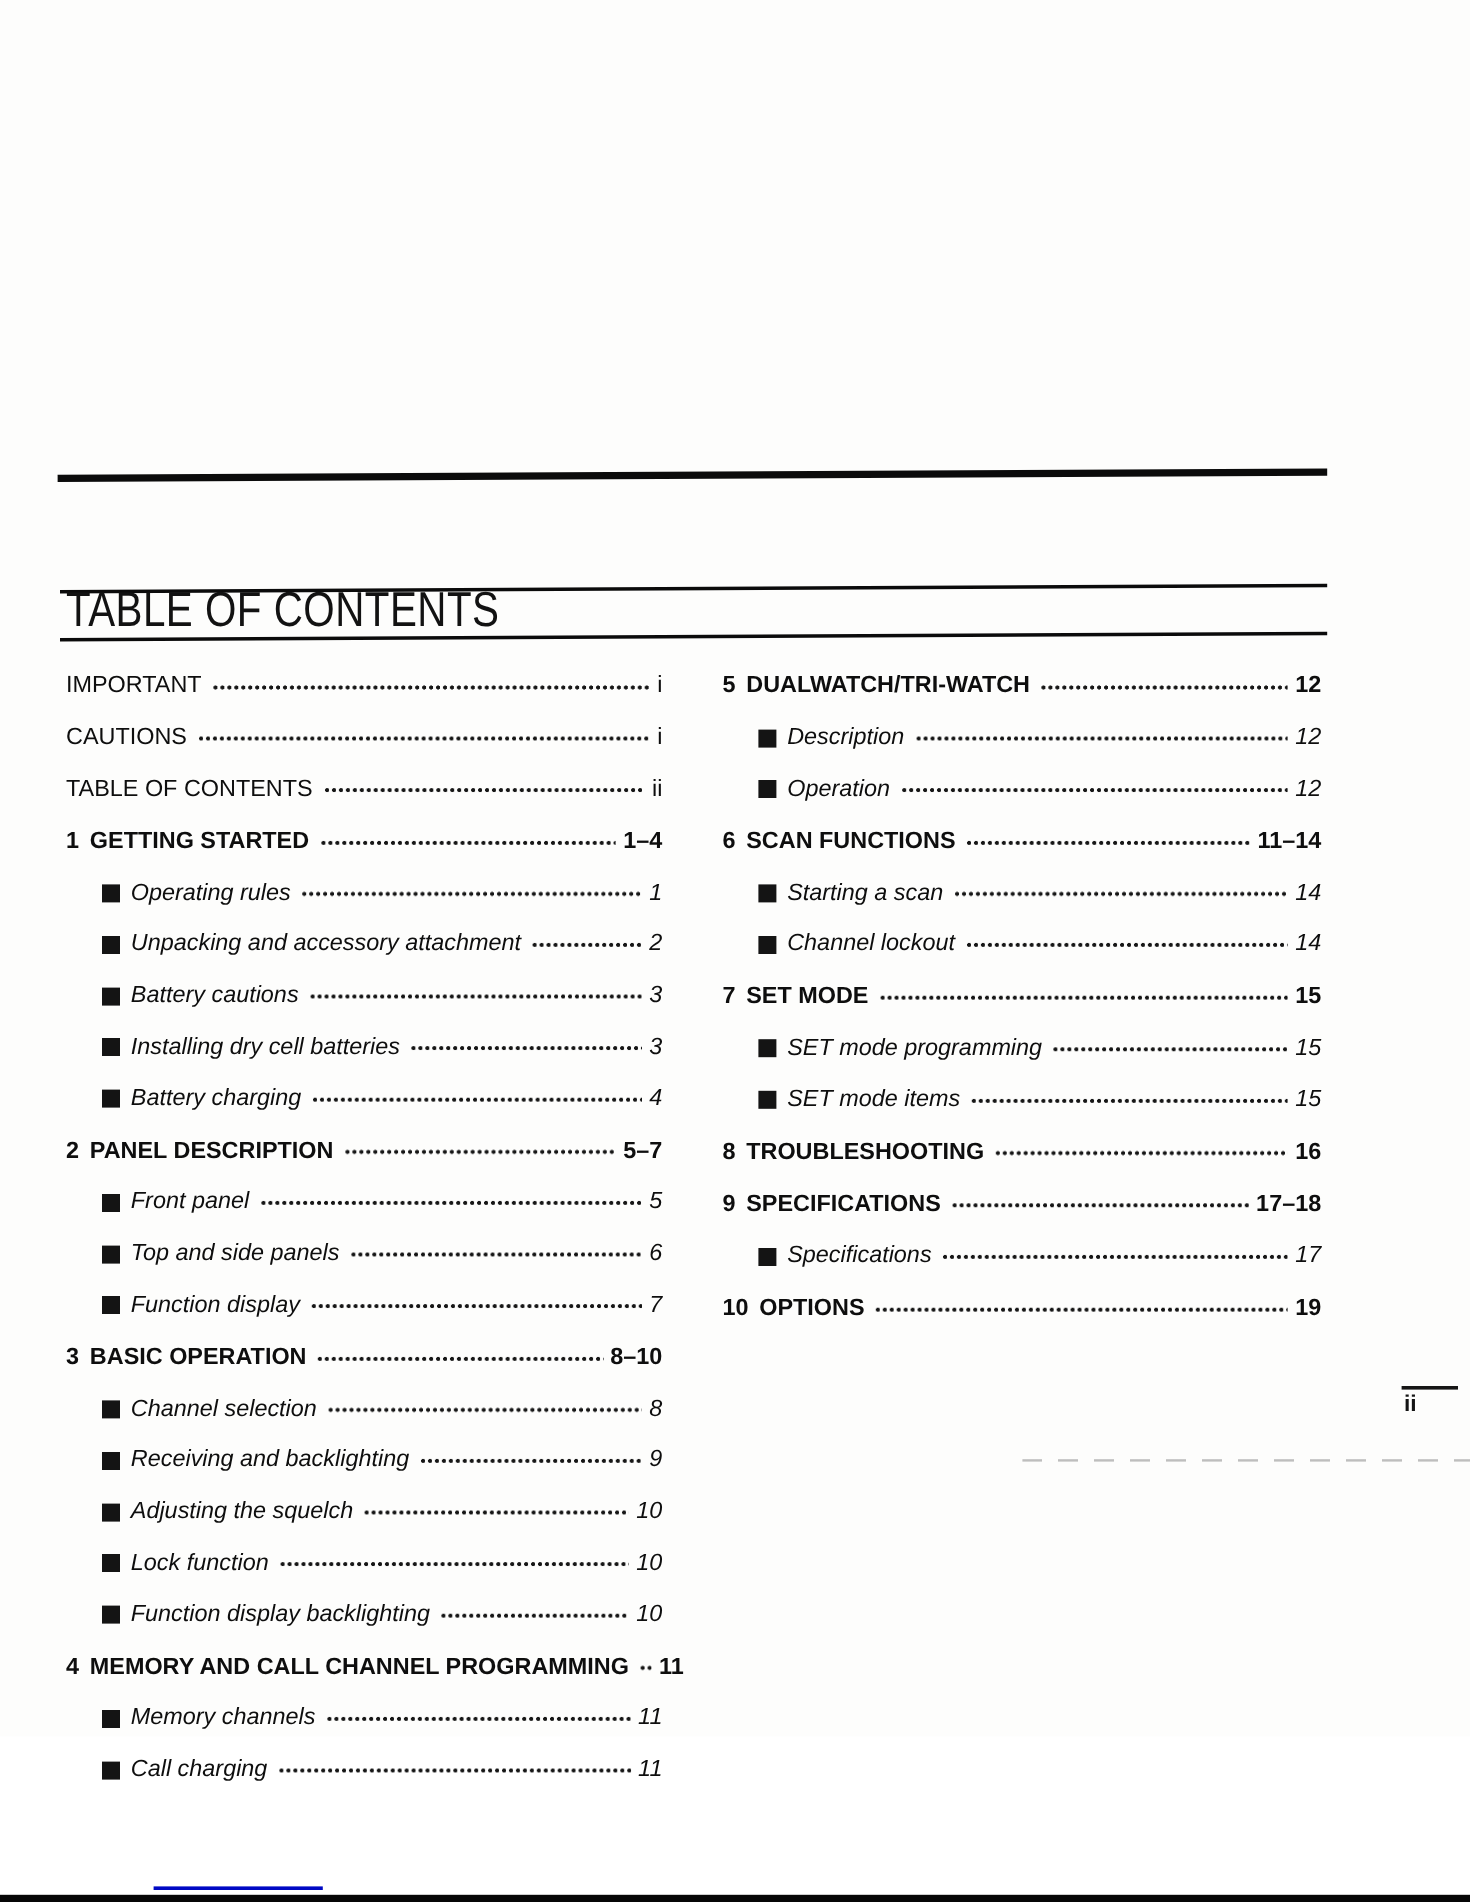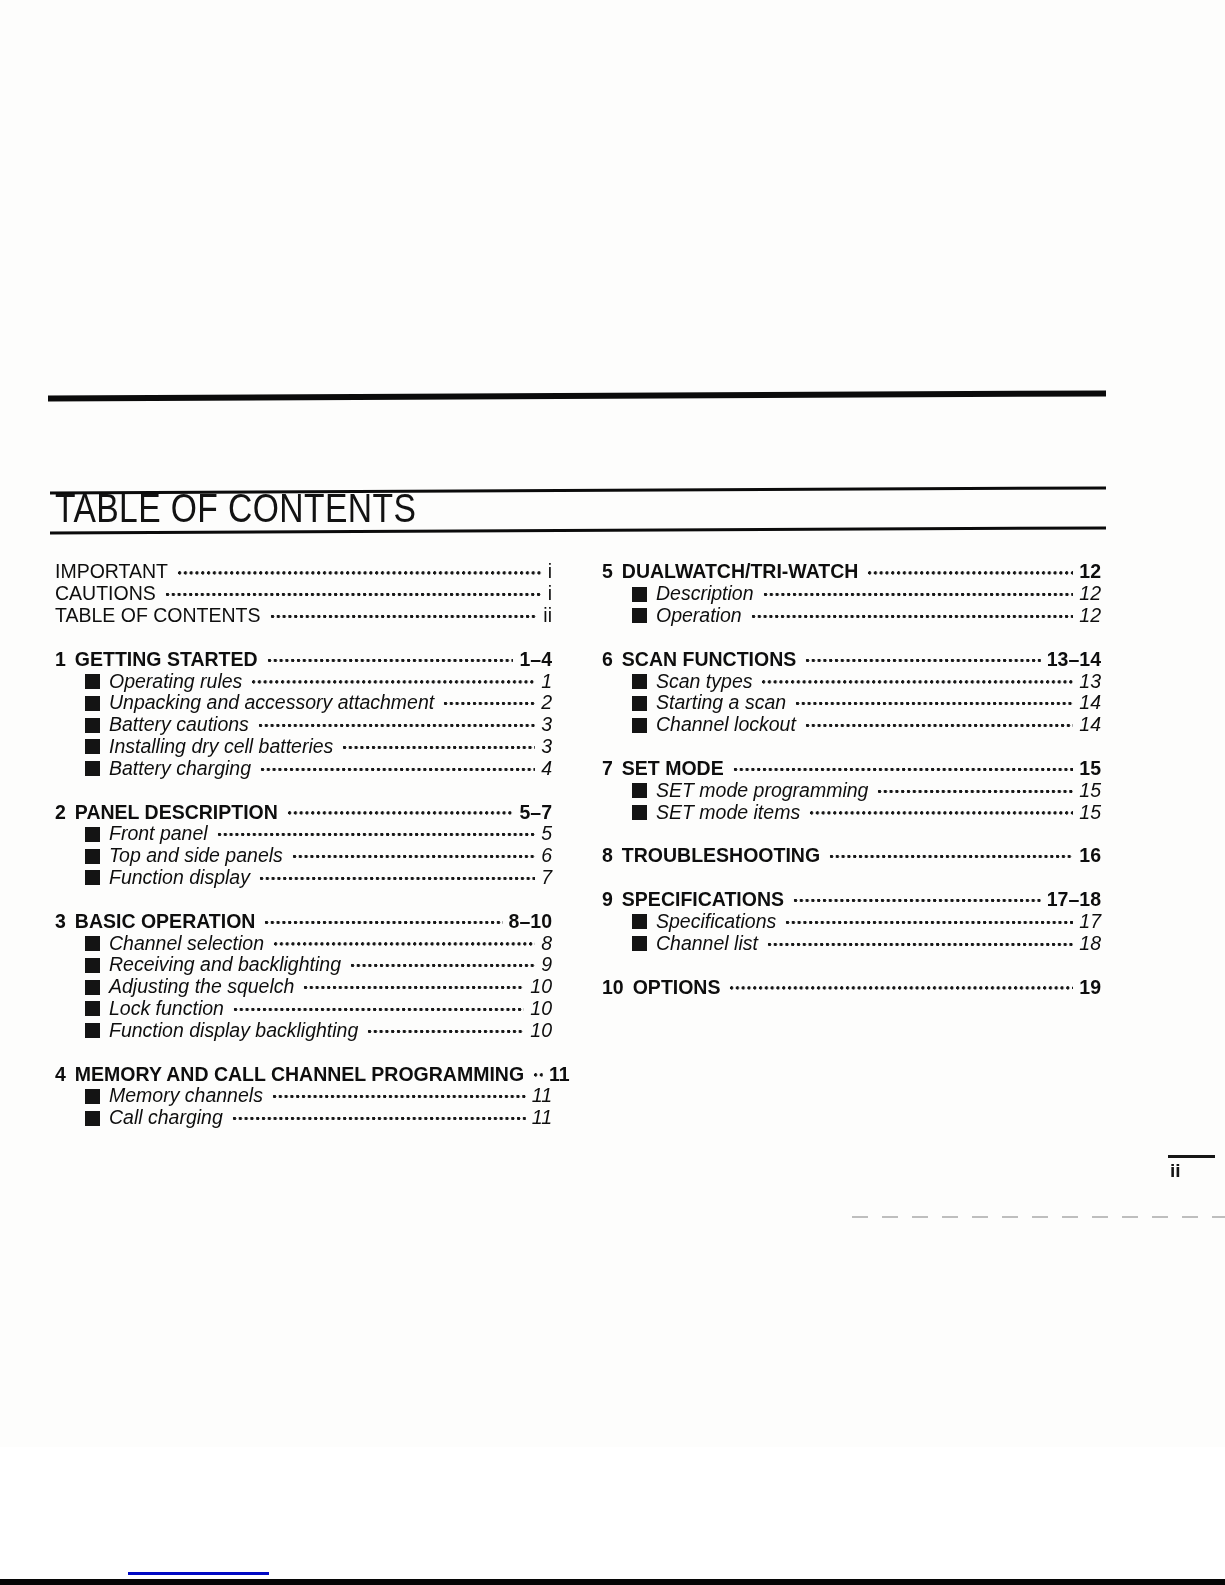--- a/index.html
+++ b/index.html
@@ -34,21 +34,21 @@
   }
 
   
   .col{ position:absolute; top:557px; }
   #col-left{ left:55px;  width:497px; }
   #col-right{ left:602px; width:499px; }
 
   .row{
     display:flex; align-items:center;
     height:21.8px; font-size:19.5px;
-    color:#0e0e0e; white-space:nowrap;
+    color:#0e0e0e; white-space:nowrap;margin-top:21px;
   }
   .row.section{ font-weight:bold; margin-top:22px; }
   .col > .row:first-child{ margin-top:4px; }
   .row.sub{ padding-left:30px;font-style:italic; }
 
   .num{ margin-right:9px; flex:0 0 auto; }
   .bullet{
     width:15px; height:15px; background:#141414;
     margin-right:9px; margin-top:1px; flex:0 0 auto;
   }
@@ -243,27 +243,21 @@
       <div class="row sub">
         <span class="bullet"></span>
         <span class="label">Operation</span>
         <span class="leader"></span>
         <span class="page-ref">12</span>
       </div>
       <div class="row section">
         <span class="num">6</span>
         <span class="label">SCAN FUNCTIONS</span>
         <span class="leader"></span>
-        <span class="page-ref">13–14</span>
-      </div>
-      <div class="row sub">
-        <span class="bullet"></span>
-        <span class="label">Scan types</span>
-        <span class="leader"></span>
-        <span class="page-ref">13</span>
+        <span class="page-ref">11–14</span>
       </div>
       <div class="row sub">
         <span class="bullet"></span>
         <span class="label">Starting a scan</span>
         <span class="leader"></span>
         <span class="page-ref">14</span>
       </div>
       <div class="row sub">
         <span class="bullet"></span>
         <span class="label">Channel lockout</span>
@@ -298,26 +292,20 @@
         <span class="num">9</span>
         <span class="label">SPECIFICATIONS</span>
         <span class="leader"></span>
         <span class="page-ref">17–18</span>
       </div>
       <div class="row sub">
         <span class="bullet"></span>
         <span class="label">Specifications</span>
         <span class="leader"></span>
         <span class="page-ref">17</span>
-      </div>
-      <div class="row sub">
-        <span class="bullet"></span>
-        <span class="label">Channel list</span>
-        <span class="leader"></span>
-        <span class="page-ref">18</span>
       </div>
       <div class="row section">
         <span class="num">10</span>
         <span class="label">OPTIONS</span>
         <span class="leader"></span>
         <span class="page-ref">19</span>
       </div>
     </div>
 
   <div id="footer-rule"></div>

